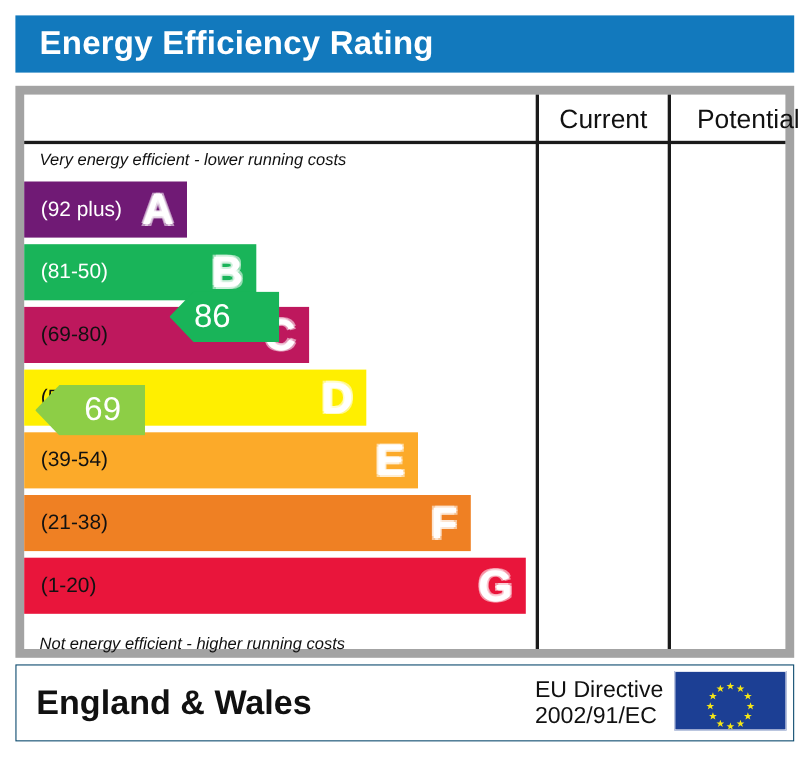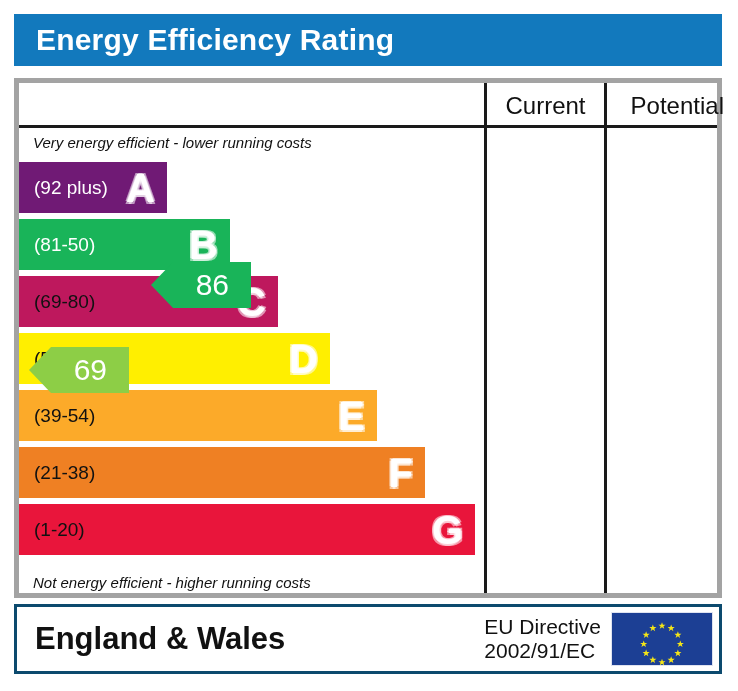--- a/index.html
+++ b/index.html
@@ -44,21 +44,21 @@
     white-space: nowrap;
   }
 
   
   .chart-frame {
     position: absolute;
     left: 14px;
     top: 78px;
     width: 708px;
     height: 520px;
-    border: 5px solid #a3a3a3;
+    border: 8px solid #a3a3a3;
     box-sizing: border-box;
     background: #ffffff;
   }
 
   
   .header-row {
     position: absolute;
     left: 0; top: 0;
     width: 100%;
     height: 45px;
@@ -159,21 +159,21 @@
     clip-path: polygon(0% 50%, 22% 0%, 100% 0%, 100% 100%, 22% 100%);
   }
 
   
   .footer-frame {
     position: absolute;
     left: 14px;
     top: 604px;
     width: 708px;
     height: 70px;
-    border: 3px solid #0c4a6e;
+    border: 1px solid #0c4a6e;
     box-sizing: border-box;
     background: #ffffff;
   }
   .footer-region {
     position: absolute;
     left: 18px;
     top: 50%;
     transform: translateY(-50%);
     font-size: 31px;
     font-weight: bold;
@@ -255,21 +255,21 @@
           <span class="band-range" style="color:#111111;">(1-20)</span>
           <span class="band-letter">G</span>
         </div>
       </div>
 
       <div class="caption bottom">Not energy efficient - higher running costs</div>
 
       <div class="pointer" style="left:10px;top:219px;width:100px;background:#8dce46;">
         <span>69</span>
       </div>
-      <div class="pointer" style="left:132px;top:134px;width:100px;background:#19b459;">
+      <div class="pointer" style="left:132px;top:134px;width:100px;background:#19b459;justify-content:center;">
         <span>86</span>
       </div>
 
     </div>
   </div>
 
   <div class="footer-frame">
     <div class="footer-region">England &amp; Wales</div>
     <div class="footer-directive">
       <div>EU Directive</div>

